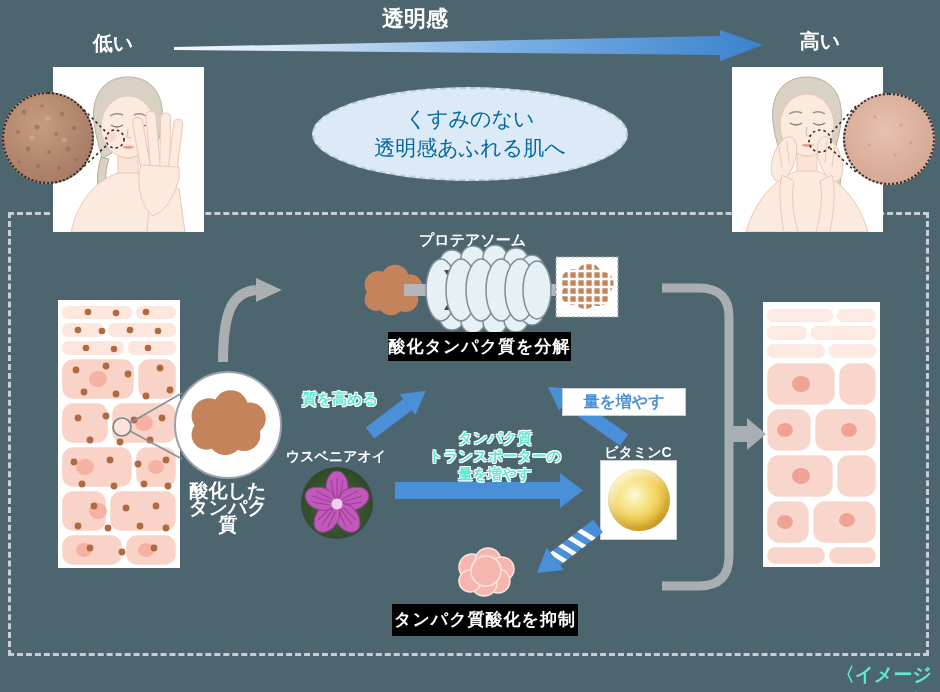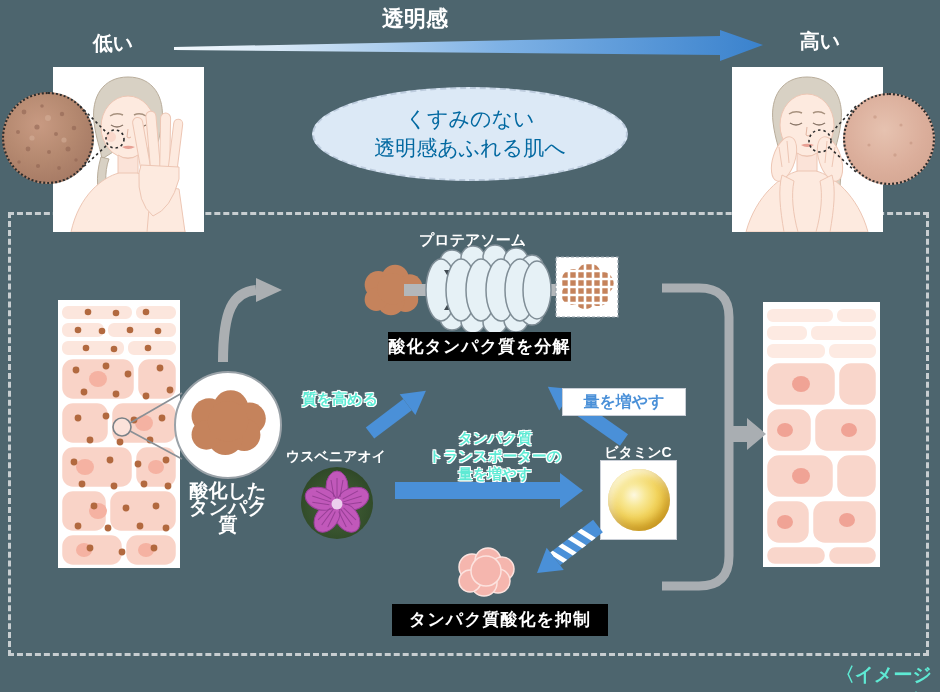--- a/index.html
+++ b/index.html
@@ -391,17 +391,17 @@
       </g>
     </svg>
   </div>
 
   <div class="abs lbl z6" style="left:600px;top:444px;width:76px;font-size:14px;">ビタミンC</div>
 
   <div class="abs white-box z4" style="left:600px;top:460px;width:77px;height:80px;">
     <div id="vitc-sphere"></div>
   </div>
 
-  <div class="abs black-box z6" style="left:392px;top:604px;width:216px;height:32px;line-height:32px;font-size:17px;">タンパク質酸化を抑制</div>
+  <div class="abs black-box z6" style="left:392px;top:604px;width:186px;height:32px;line-height:32px;font-size:17px;">タンパク質酸化を抑制</div>
 
   <div class="abs z6" style="left:818px;top:662px;width:114px;text-align:right;font-weight:bold;font-size:19px;color:#5eead4;">〈イメージ図〉</div>
 
 </div>
 
 </body></html>

